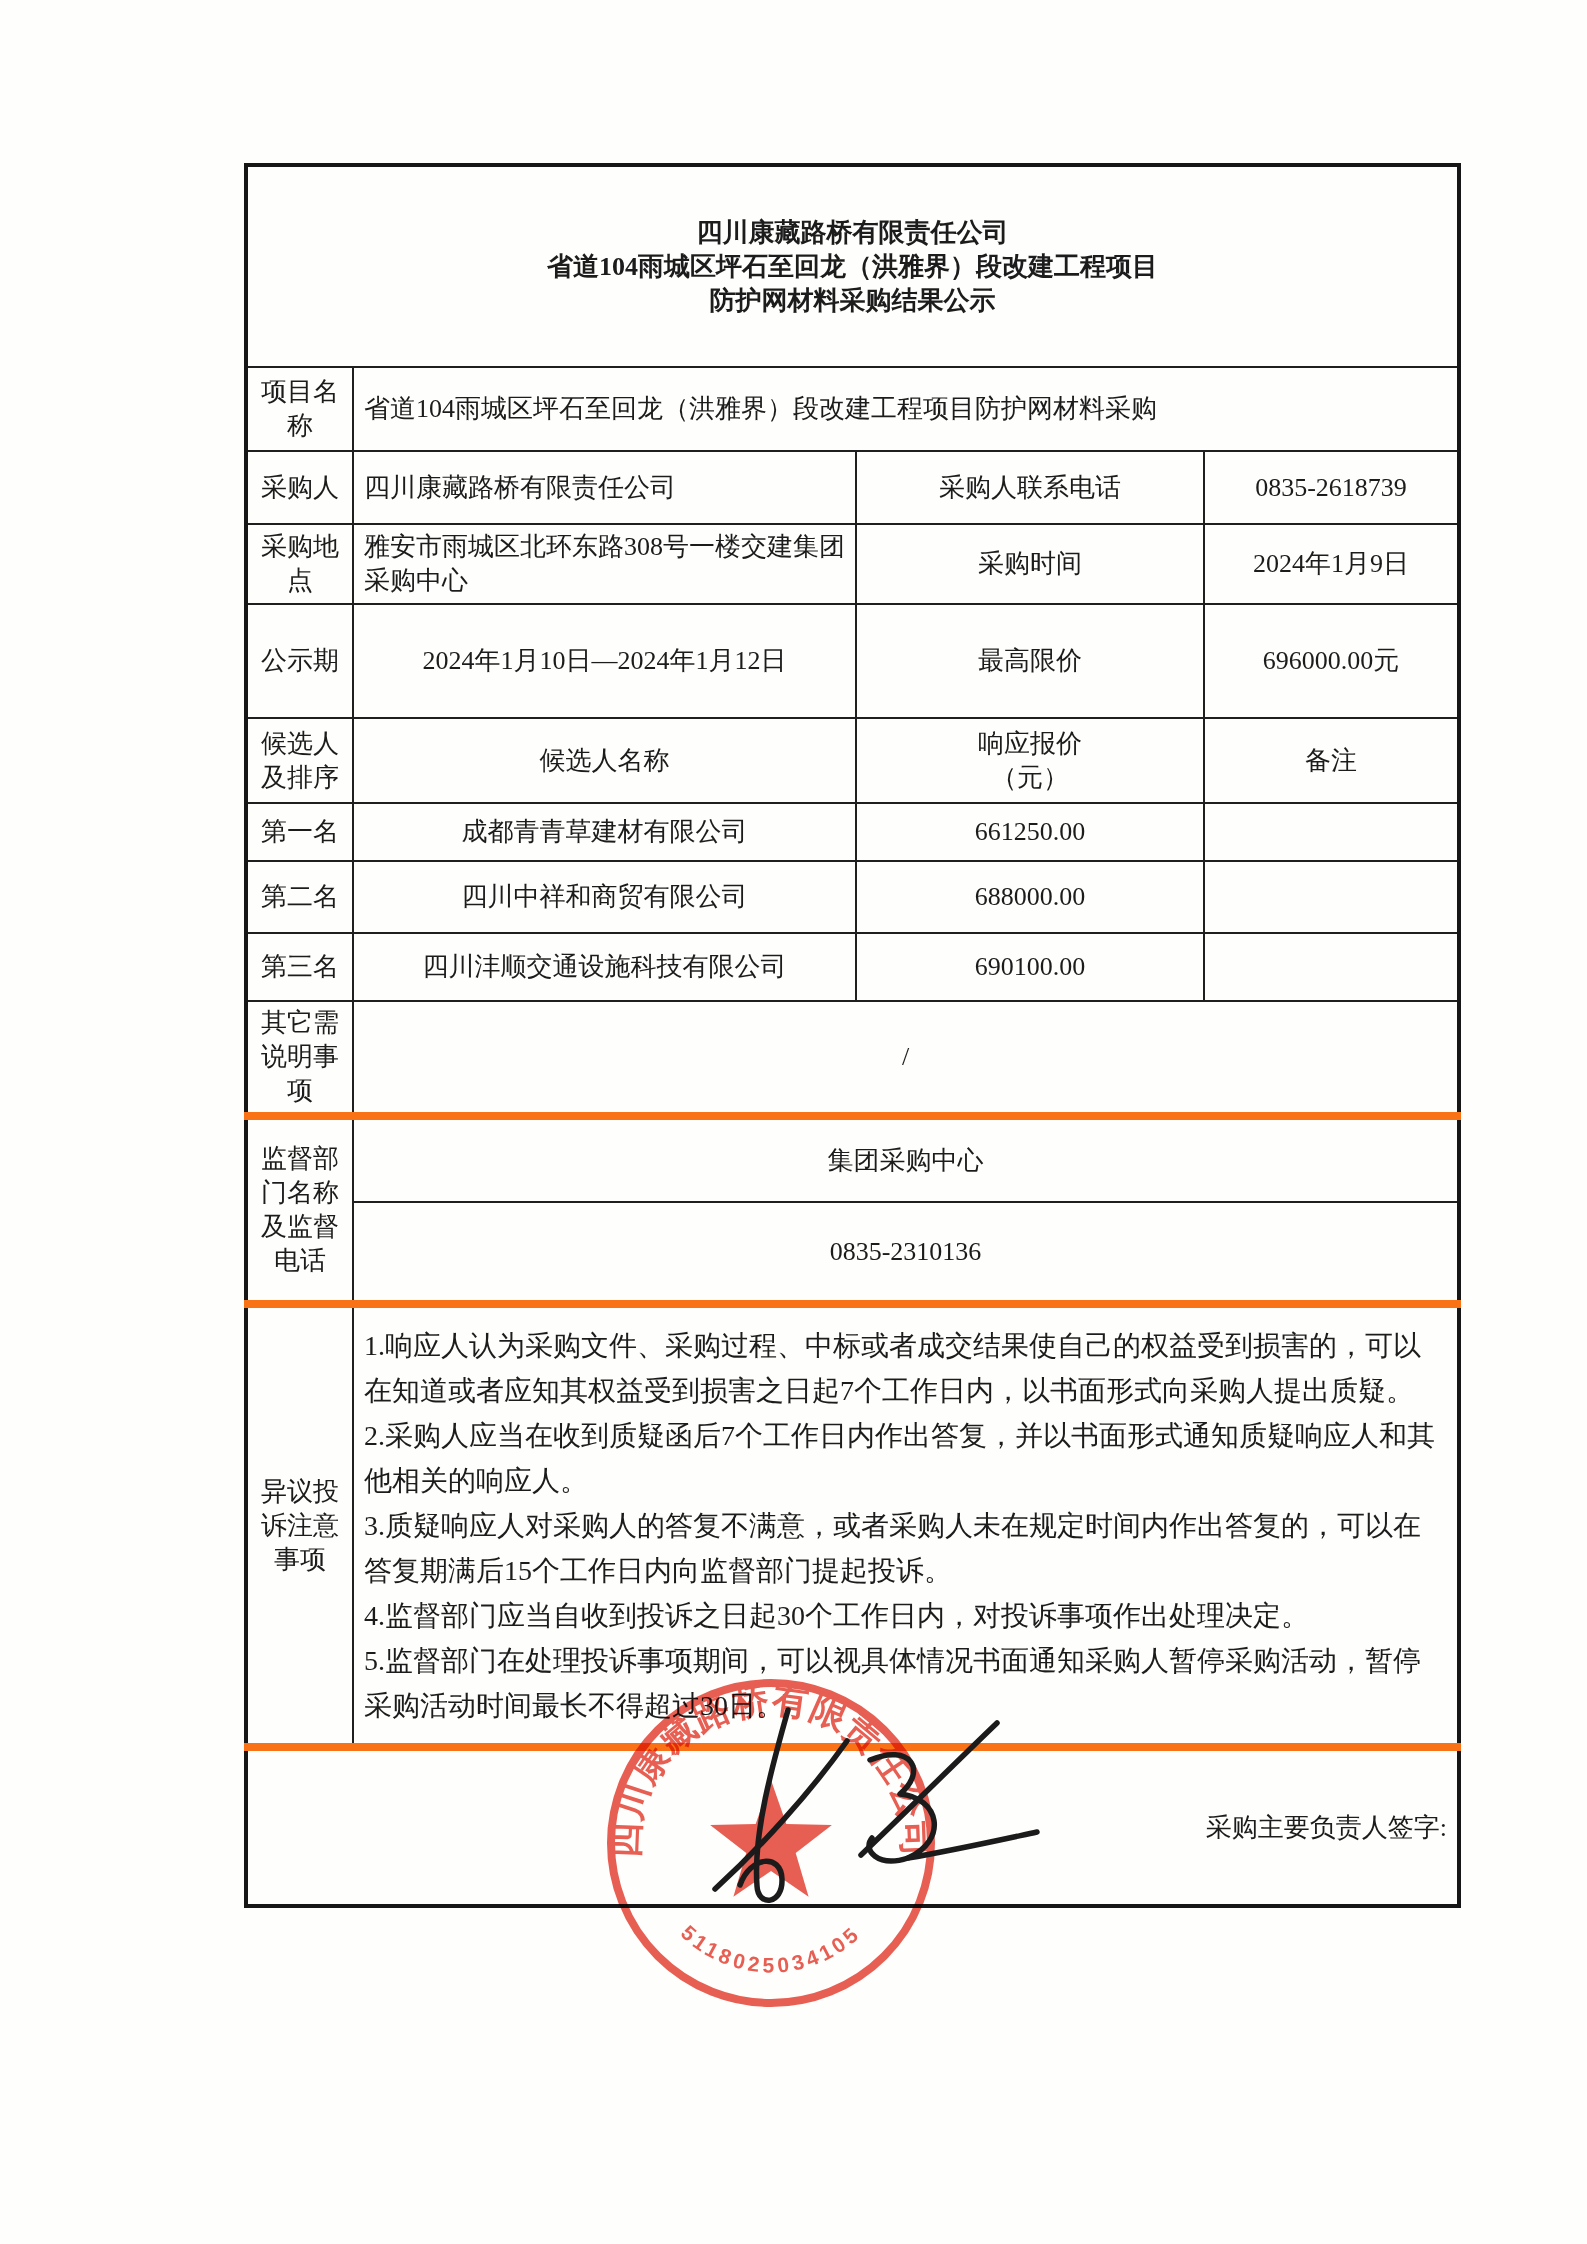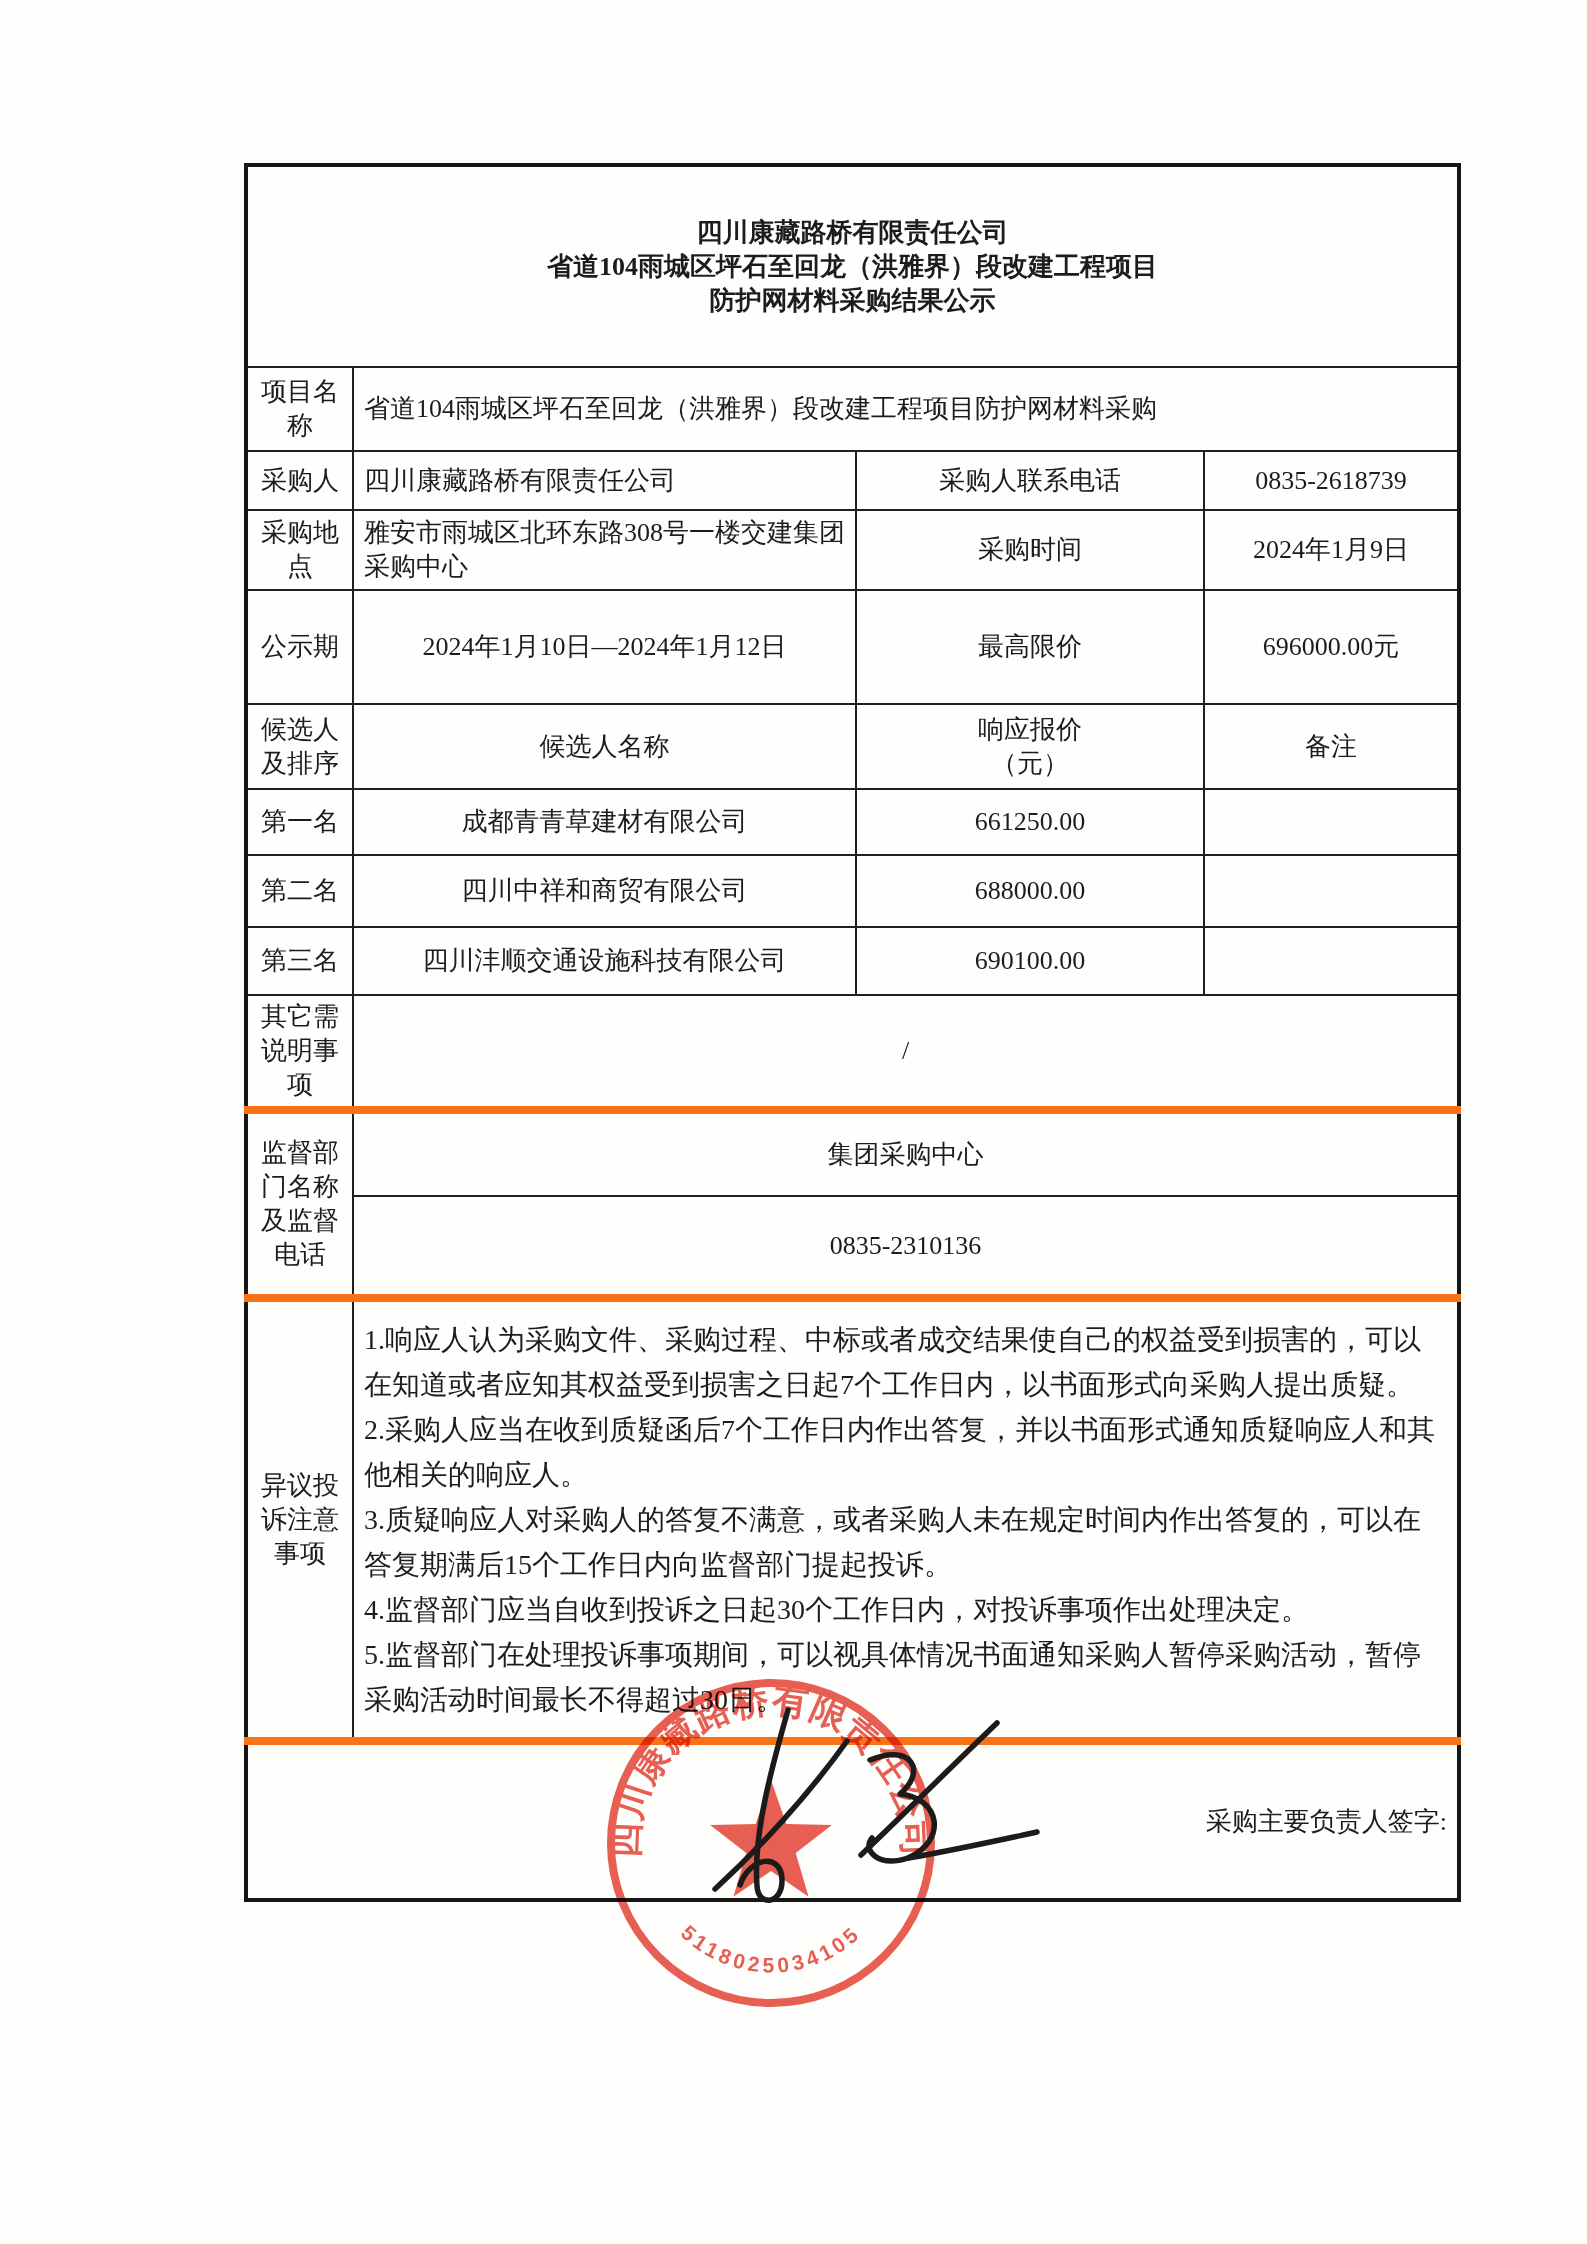--- a/index.html
+++ b/index.html
@@ -24,25 +24,25 @@
     font-size:26px;line-height:34px;
     vertical-align:middle;
     padding:4px 10px;
     overflow:hidden;
     word-break:break-all;
   }
   table.doc{border:4px solid #161616;}
   
   tr.r-title  {height:202px;}
   tr.r-proj   {height:84px;}
-  tr.r-purch  {height:59px;}
+  tr.r-purch  {height:73px;}
   tr.r-loc    {height:80px;}
   tr.r-pub    {height:114px;}
   tr.r-chead  {height:85px;}
-  tr.r-c1     {height:66px;}
+  tr.r-c1     {height:58px;}
   tr.r-c2     {height:72px;}
   tr.r-c3     {height:68px;}
   tr.r-other  {height:99px;}
   tr.r-sup1   {height:86px;}
   tr.r-sup2   {height:102px;}
   tr.r-obj    {height:443px;}
   tr.r-sign   {height:159px;}
 
   td.title-cell{
     text-align:center;font-weight:bold;

